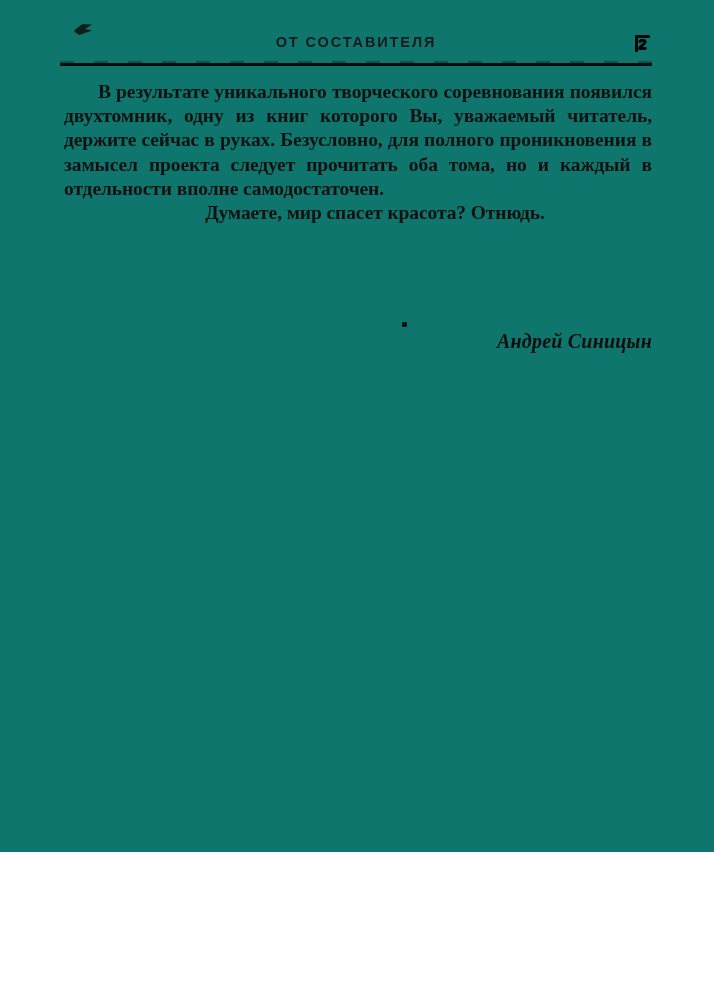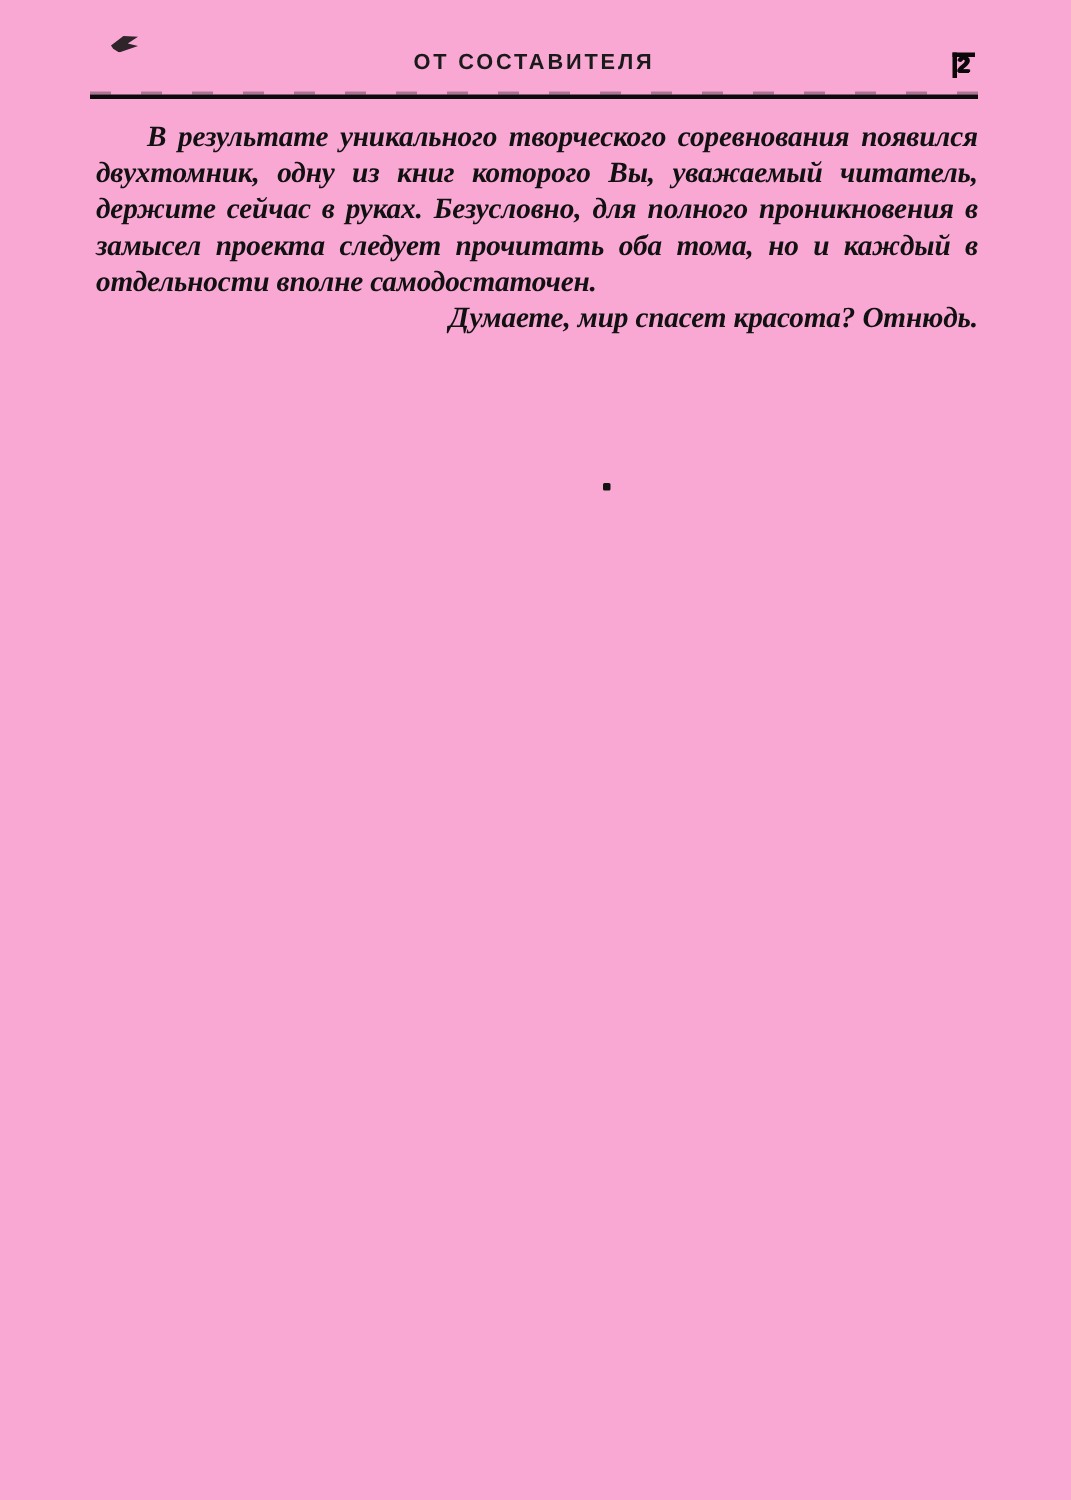--- a/index.html
+++ b/index.html
@@ -3,22 +3,22 @@
 <meta charset="utf-8">
 <style>
   html, body {
     margin: 0;
     padding: 0;
     background: #ffffff;
   }
   .page {
     position: relative;
     width: 714px;
-    height: 1000px;
-    background: #f9a8d4;
+    height: 852px;
+    background: #0f766e;
     overflow: hidden;
     font-family: "Liberation Serif", serif;
     color: #000000;
   }
 
   
   .artifact-corner {
     position: absolute;
     left: 74px;
     top: 24px;
@@ -106,24 +106,23 @@
   }
   .para {
     margin: 0;
     text-indent: 34px;
     text-align: justify;
     font-size: 19.5px;
     line-height: 24.2px;
     font-weight: 700;
     letter-spacing: -0.1px;
     color: #111111;
-    font-style: italic;
   }
   .para.last {
-    text-align: right;
+    text-align: center;
   }
   .signature {
     position: absolute;
     left: 64px;
     top: 330px;
     width: 588px;
     text-align: right;
     font-size: 20px;
     font-weight: bold;
     font-style: italic;
@@ -144,14 +143,15 @@
   </div>
   <div class="header-rule"></div>
 
   <div class="body-text">
     <p class="para">В результате уникального творческого соревнования появился двухтомник, одну из книг которого Вы, уважаемый читатель, держите сейчас в руках. Безусловно, для полного проникновения в замысел проекта следует прочитать оба тома, но и каждый в отдельности вполне самодостаточен.</p>
     <p class="para last">Думаете, мир спасет красота? Отнюдь.</p>
   </div>
 
   <div class="artifact-dot"></div>
 
+  <div class="signature">Андрей Синицын</div>
 
 </div>
 
 </body></html>

